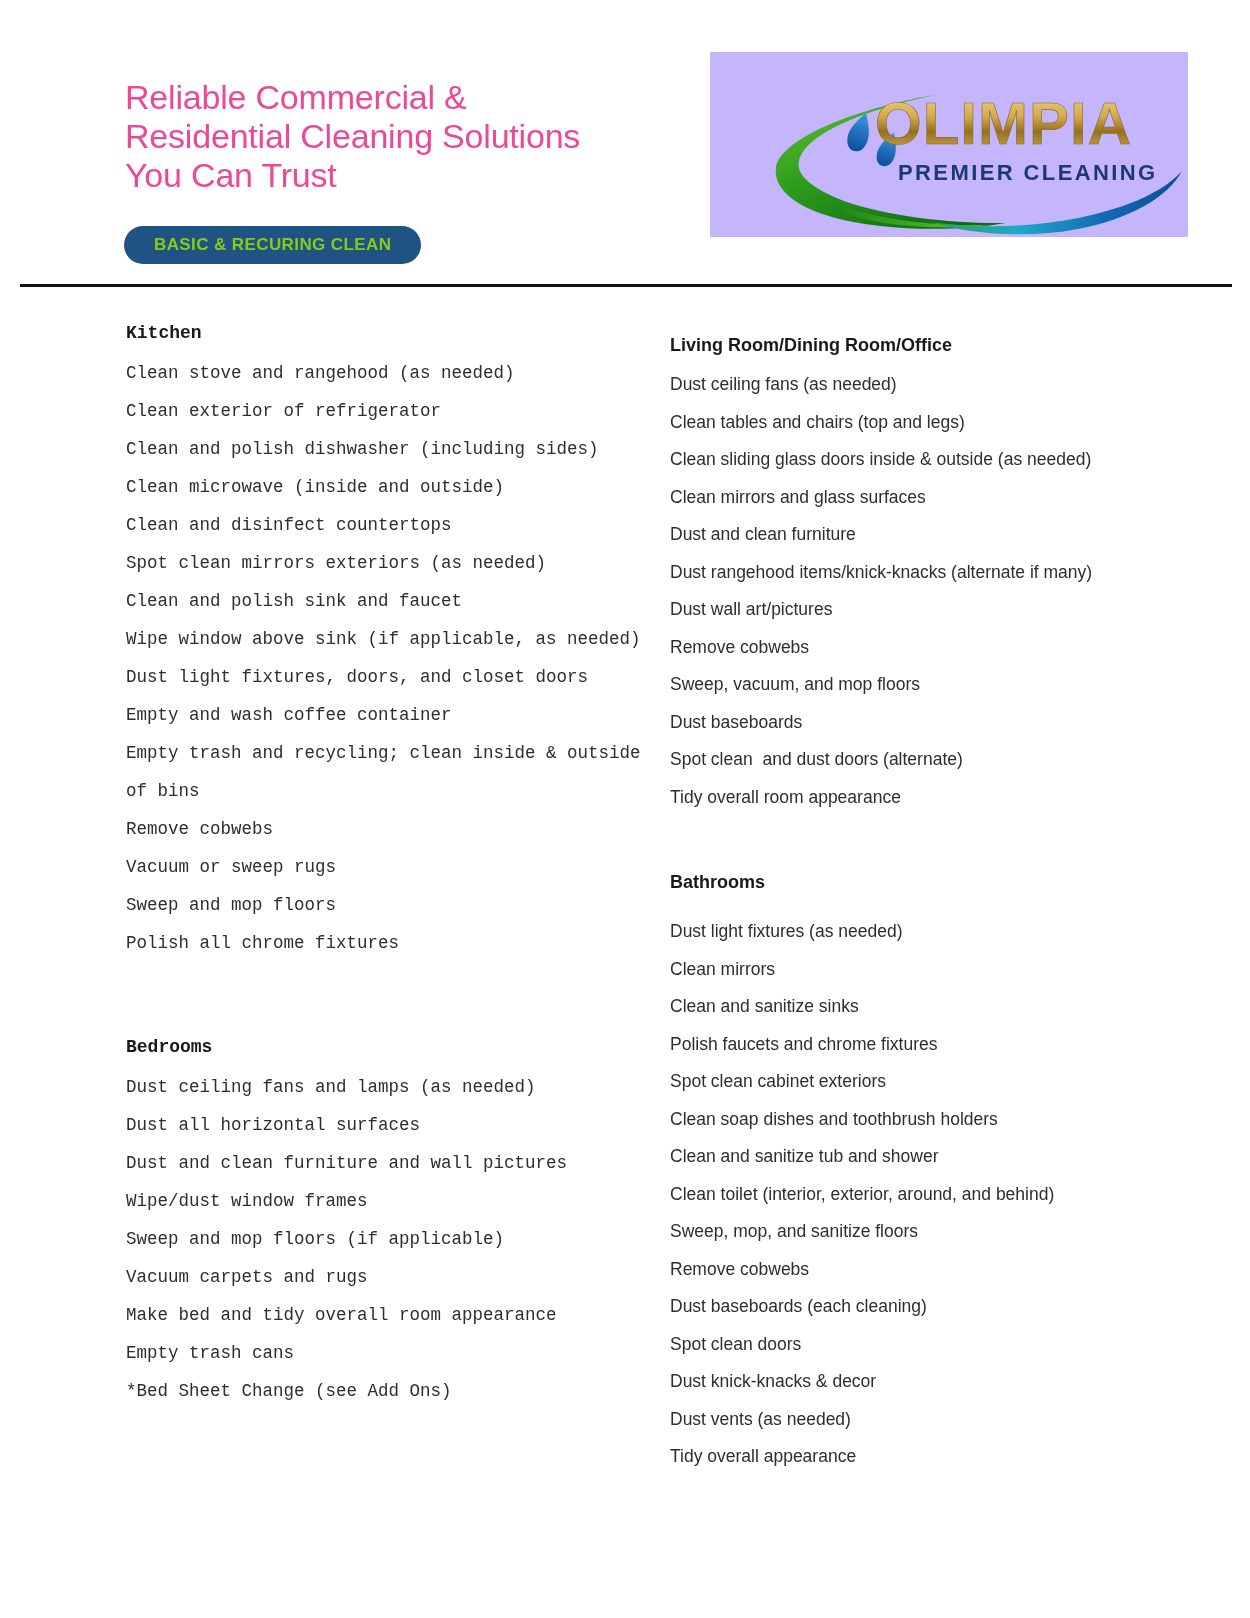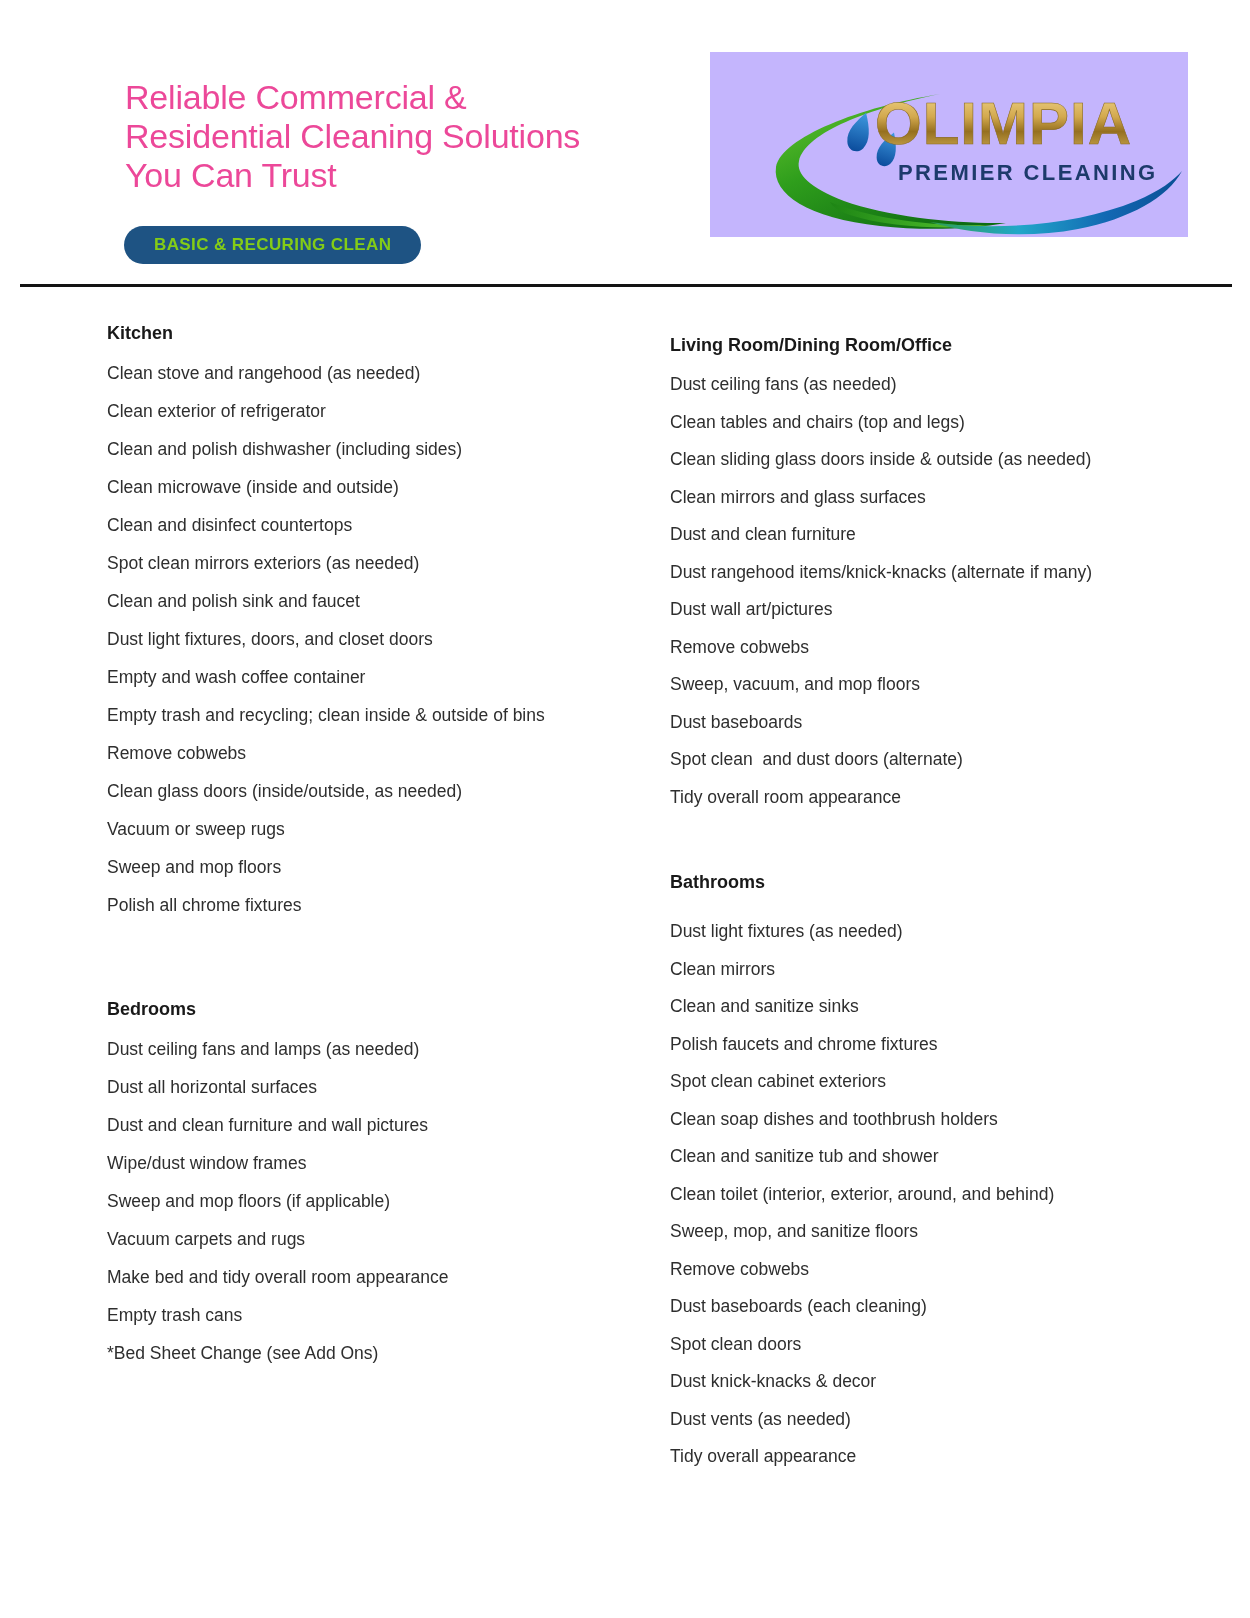--- a/index.html
+++ b/index.html
@@ -32,21 +32,21 @@
     display:inline-flex; align-items:center;
     font-size:17px; font-weight:700; letter-spacing:0.4px;
     white-space:nowrap;
   }
   .divider {
     position:absolute; left:20px; top:284px;
     width:1212px; height:3px;
     background:#131313; border:none;
   }
   .column { position:absolute; }
-  .col-left  { left:107px; top:320px; width:540px; }
+  .col-left  { left:126px; top:320px; width:540px;font-family:Liberation Mono, monospace; }
   .col-right { left:670px; top:332px; width:565px; }
   .section-title {
     font-size:18px; line-height:26px; font-weight:700;
     color:#191919; margin:0 0 8px 0;
   }
   .list-item {
     font-size:17.5px; line-height:38px;
     color:#2e2e2e; white-space:pre-wrap;
   }
   .col-right .list-item { line-height:37.5px; }
@@ -120,25 +120,25 @@
     <section class="section section-kitchen">
       <h2 class="section-title">Kitchen</h2>
       <div class="item-list">
           <div class="list-item">Clean stove and rangehood (as needed)</div>
           <div class="list-item">Clean exterior of refrigerator</div>
           <div class="list-item">Clean and polish dishwasher (including sides)</div>
           <div class="list-item">Clean microwave (inside and outside)</div>
           <div class="list-item">Clean and disinfect countertops</div>
           <div class="list-item">Spot clean mirrors exteriors (as needed)</div>
           <div class="list-item">Clean and polish sink and faucet</div>
+          <div class="list-item">Wipe window above sink (if applicable, as needed)</div>
           <div class="list-item">Dust light fixtures, doors, and closet doors</div>
           <div class="list-item">Empty and wash coffee container</div>
           <div class="list-item">Empty trash and recycling; clean inside &amp; outside of bins</div>
           <div class="list-item">Remove cobwebs</div>
-          <div class="list-item">Clean glass doors (inside/outside, as needed)</div>
           <div class="list-item">Vacuum or sweep rugs</div>
           <div class="list-item">Sweep and mop floors</div>
           <div class="list-item">Polish all chrome fixtures</div>
         </div>
     </section>
     <section class="section section-bedrooms">
       <h2 class="section-title">Bedrooms</h2>
       <div class="item-list">
           <div class="list-item">Dust ceiling fans and lamps (as needed)</div>
           <div class="list-item">Dust all horizontal surfaces</div>

